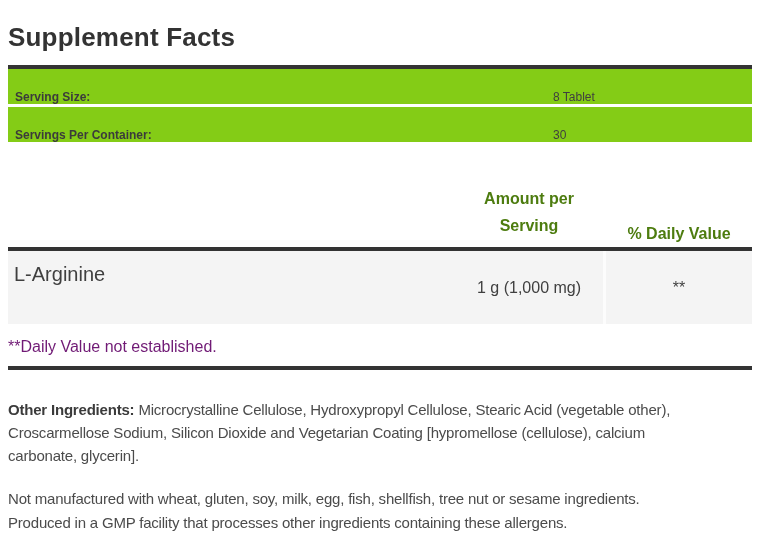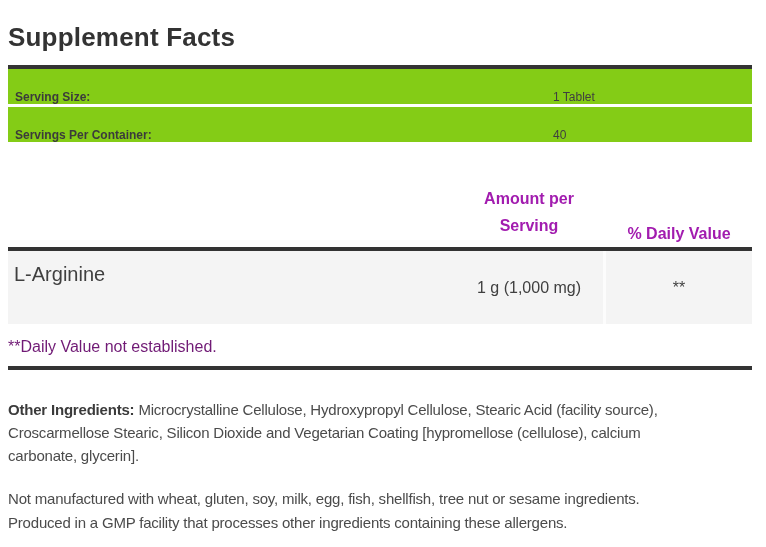--- a/index.html
+++ b/index.html
@@ -49,21 +49,21 @@
   }
   .srow .val {
     font-weight: 400;
     color: #3f3f3f;
   }
   .colheads {
     height: 102px;
     display: flex;
     align-items: flex-end;
     font-weight: 700;
-    color: #a21caf;
+    color: #4d7c0f;
     font-size: 16px;
   }
   .colheads .spacer { width: 447px; flex: 0 0 447px; }
   .colheads .amount-head {
     width: 148px; flex: 0 0 148px;
     text-align: center;
     line-height: 27px;
     padding-bottom: 8px;
   }
   .colheads .gap3 { width: 3px; flex: 0 0 3px; }
@@ -133,26 +133,26 @@
 <body>
 
 <div class="panel">
 
   <div class="title">Supplement Facts</div>
 
   <div class="rule rule-top"></div>
 
   <div class="srow">
     <span class="lbl">Serving Size:</span>
-    <span class="val">1 Tablet</span>
+    <span class="val">8 Tablet</span>
   </div>
 
   <div class="srow">
     <span class="lbl">Servings Per Container:</span>
-    <span class="val">40</span>
+    <span class="val">30</span>
   </div>
 
   <div class="colheads">
     <div class="spacer"></div>
     <div class="amount-head">
       <div>Amount per</div>
       <div>Serving</div>
     </div>
     <div class="gap3"></div>
     <div class="dv-head">% Daily Value</div>
@@ -167,22 +167,22 @@
     <div class="amount-cell">1 g (1,000 mg)</div>
     <div class="vdivider"></div>
     <div class="dv-cell">**</div>
   </div>
 
   <div class="footnote">**Daily Value not established.</div>
 
   <div class="rule"></div>
 
   <div class="para first">
-    <div><span class="bold-lead">Other Ingredients:</span><span> Microcrystalline Cellulose, Hydroxypropyl Cellulose, Stearic Acid (facility source),</span></div>
-    <div>Croscarmellose Stearic, Silicon Dioxide and Vegetarian Coating [hypromellose (cellulose), calcium</div>
+    <div><span class="bold-lead">Other Ingredients:</span><span> Microcrystalline Cellulose, Hydroxypropyl Cellulose, Stearic Acid (vegetable other),</span></div>
+    <div>Croscarmellose Sodium, Silicon Dioxide and Vegetarian Coating [hypromellose (cellulose), calcium</div>
     <div>carbonate, glycerin].</div>
   </div>
 
   <div class="para second">
     <div>Not manufactured with wheat, gluten, soy, milk, egg, fish, shellfish, tree nut or sesame ingredients.</div>
     <div>Produced in a GMP facility that processes other ingredients containing these allergens.</div>
   </div>
 
 </div>
 

